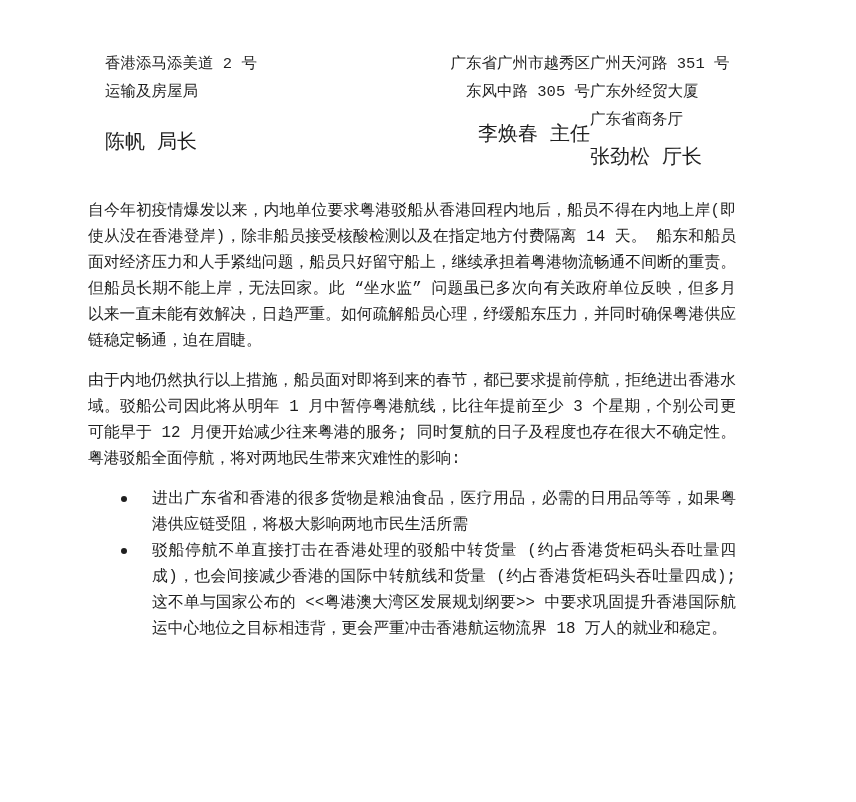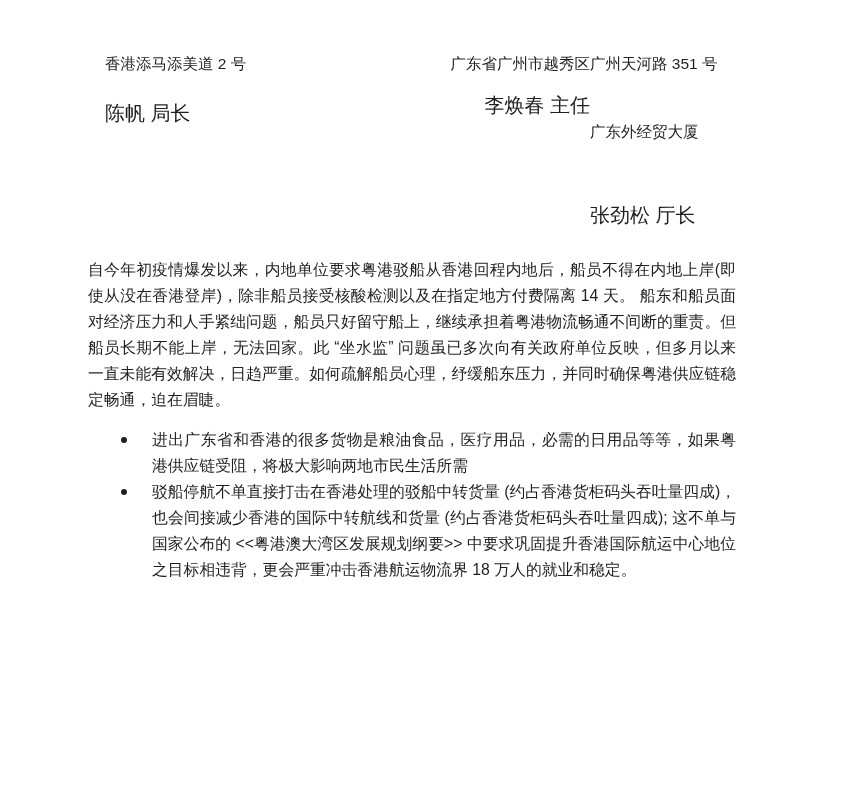--- a/index.html
+++ b/index.html
@@ -1,46 +1,46 @@
 <!DOCTYPE html>
 <html><head>
 <meta charset="utf-8">
 <style>
   html, body { margin: 0; padding: 0; background: #ffffff; }
   .page {
     position: relative;
     width: 788px;
     height: 802px;
     background: #ffffff;
-    font-family: Liberation Sans, sans-serif;
+    font-family: Liberation Mono, monospace;
     color: #1f1f1f;
     overflow: hidden;
   }
   
   .addr-grid {
     display: flex;
     padding: 50px 0 0 105px;
     box-sizing: border-box;
   }
   .addr-col { display: flex; flex-direction: column; }
   .addr-col-1 { width: 230px; }
   .addr-col-2 { width: 255px; text-align: right; }
-  .addr-col-3 { flex: 1; gap: 40px; }
+  .addr-col-3 { flex: 1; }
   .addr-line {
     font-size: 15.5px;
     line-height: 28px;
     white-space: nowrap;
   }
   .contact-name {
     font-size: 20px;
     white-space: nowrap;
   }
   .addr-col-1 .contact-name { margin-top: 22px; }
   .addr-col-2 .contact-name { margin-top: 14px; }
-  .addr-col-3 .contact-name { margin-top: 16px; }
+  .addr-col-3 .contact-name { margin-top: 9px; }
 
   .letter-title {
     margin-top: 44px;
     text-align: center;
     font-weight: bold;
     font-size: 16.5px;
     text-decoration: underline;
     text-underline-offset: 4px;
     letter-spacing: 0.5px;
   }
@@ -83,36 +83,40 @@
   }
 </style>
 </head>
 <body>
 
 <div class="page">
 
   <div class="addr-grid">
     <div class="addr-col addr-col-1">
       <div class="addr-line">香港添马添美道 2 号</div>
+      <div class="addr-line">运输及房屋局</div>
       <div class="contact-name">陈帆 局长</div>
     </div>
     <div class="addr-col addr-col-2">
       <div class="addr-line">广东省广州市越秀区</div>
+      <div class="addr-line">东风中路 305 号</div>
       <div class="contact-name">李焕春 主任</div>
     </div>
     <div class="addr-col addr-col-3">
       <div class="addr-line">广州天河路 351 号</div>
       <div class="addr-line">广东外经贸大厦</div>
+      <div class="addr-line">广东省商务厅</div>
       <div class="contact-name">张劲松 厅长</div>
     </div>
   </div>
 
 
   <div class="bodytext">
     <p class="para">自今年初疫情爆发以来，内地单位要求粤港驳船从香港回程内地后，船员不得在内地上岸(即使从没在香港登岸)，除非船员接受核酸检测以及在指定地方付费隔离 14 天。 船东和船员面对经济压力和人手紧绌问题，船员只好留守船上，继续承担着粤港物流畅通不间断的重责。但船员长期不能上岸，无法回家。此 “坐水监” 问题虽已多次向有关政府单位反映，但多月以来一直未能有效解决，日趋严重。如何疏解船员心理，纾缓船东压力，并同时确保粤港供应链稳定畅通，迫在眉睫。</p>
+    <p class="para">由于内地仍然执行以上措施，船员面对即将到来的春节，都已要求提前停航，拒绝进出香港水域。驳船公司因此将从明年 1 月中暂停粤港航线，比往年提前至少 3 个星期，个别公司更可能早于 12 月便开始减少往来粤港的服务; 同时复航的日子及程度也存在很大不确定性。粤港驳船全面停航，将对两地民生带来灾难性的影响:</p>
 
     <ul class="impact-list">
       <li>进出广东省和香港的很多货物是粮油食品，医疗用品，必需的日用品等等，如果粤港供应链受阻，将极大影响两地市民生活所需</li>
       <li>驳船停航不单直接打击在香港处理的驳船中转货量 (约占香港货柜码头吞吐量四成)，也会间接减少香港的国际中转航线和货量 (约占香港货柜码头吞吐量四成); 这不单与国家公布的 &lt;&lt;粤港澳大湾区发展规划纲要&gt;&gt; 中要求巩固提升香港国际航运中心地位之目标相违背，更会严重冲击香港航运物流界 18 万人的就业和稳定。</li>
     </ul>
 
   </div>
 
 </div>
 

